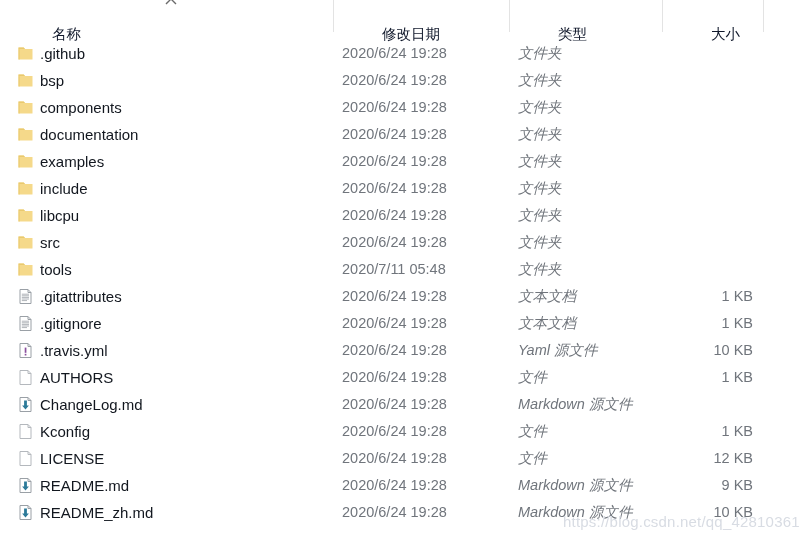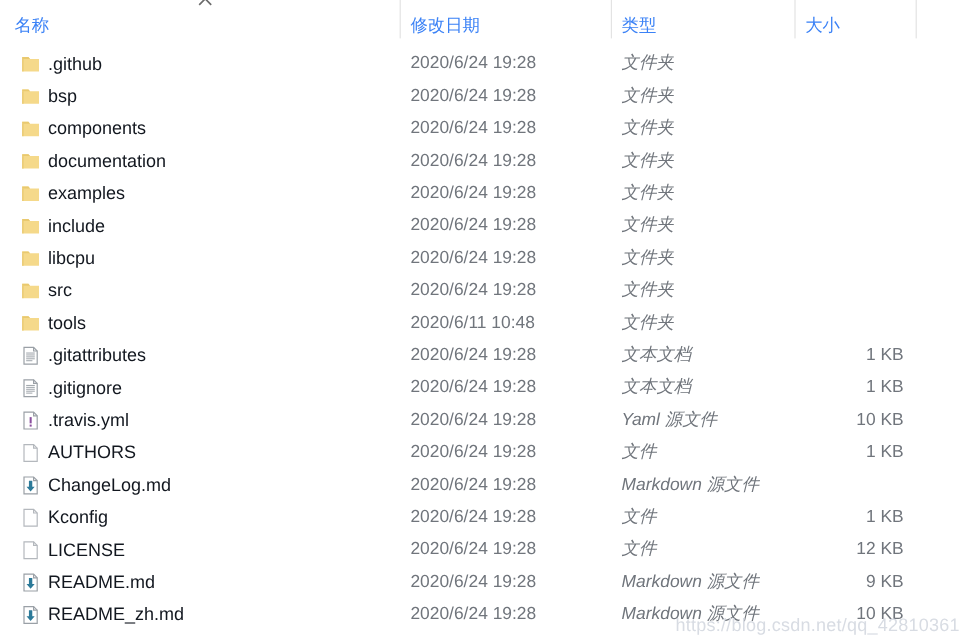--- a/index.html
+++ b/index.html
@@ -26,25 +26,26 @@
   .col-header {
     position: absolute;
     left: 0;
     top: 0;
     width: 812px;
     height: 33px;
     background: #ffffff;
   }
   .col-head {
     position: absolute;
-    top: 12px;
+    top: 24px;
     font-size: 14.5px;
-    color: #3b82f6;
+    color: #0f172a;
     white-space: nowrap;
     line-height: 20px;
+    margin-left: 40px;
   }
   .col-head-name { left: 12px; }
   .col-head-date { left: 342px; }
   .col-head-type { left: 518px; }
   .col-head-size { left: 671px; }
 
   .col-divider {
     position: absolute;
     top: 0;
     width: 1px;
@@ -258,21 +259,21 @@
       </div>
       <div class="row">
         <span class="icon">
           <svg width="19" height="19" viewBox="0 0 19 19">
             <path d="M2.5 3.5 h5.2 l1.3 1.6 h7.5 v10.4 h-14 z" fill="#f5d98a"></path>
             <path d="M2.5 3.5 h5.2 l1.3 1.6 h-6.5 z" fill="#e9c96f"></path>
             <rect x="2.5" y="5.1" width="1.1" height="10.4" fill="#e9c96f"></rect>
           </svg>
         </span>
         <span class="cell cell-name">tools</span>
-        <span class="cell cell-date">2020/6/11 10:48</span>
+        <span class="cell cell-date">2020/7/11 05:48</span>
         <span class="cell cell-type">文件夹</span>
         <span class="cell cell-size"></span>
       </div>
       <div class="row">
         <span class="icon">
           <svg width="19" height="19" viewBox="0 0 19 19">
             <path d="M4 2.5 h8 l3 3 v11 h-11 z" fill="#ffffff" stroke="#9aa0a6" stroke-width="1"></path>
             <path d="M12 2.5 v3 h3" fill="none" stroke="#9aa0a6" stroke-width="1"></path>
             <g stroke="#9aa0a6" stroke-width="0.8">
               <line x1="5.8" y1="7.2" x2="13" y2="7.2"></line>

